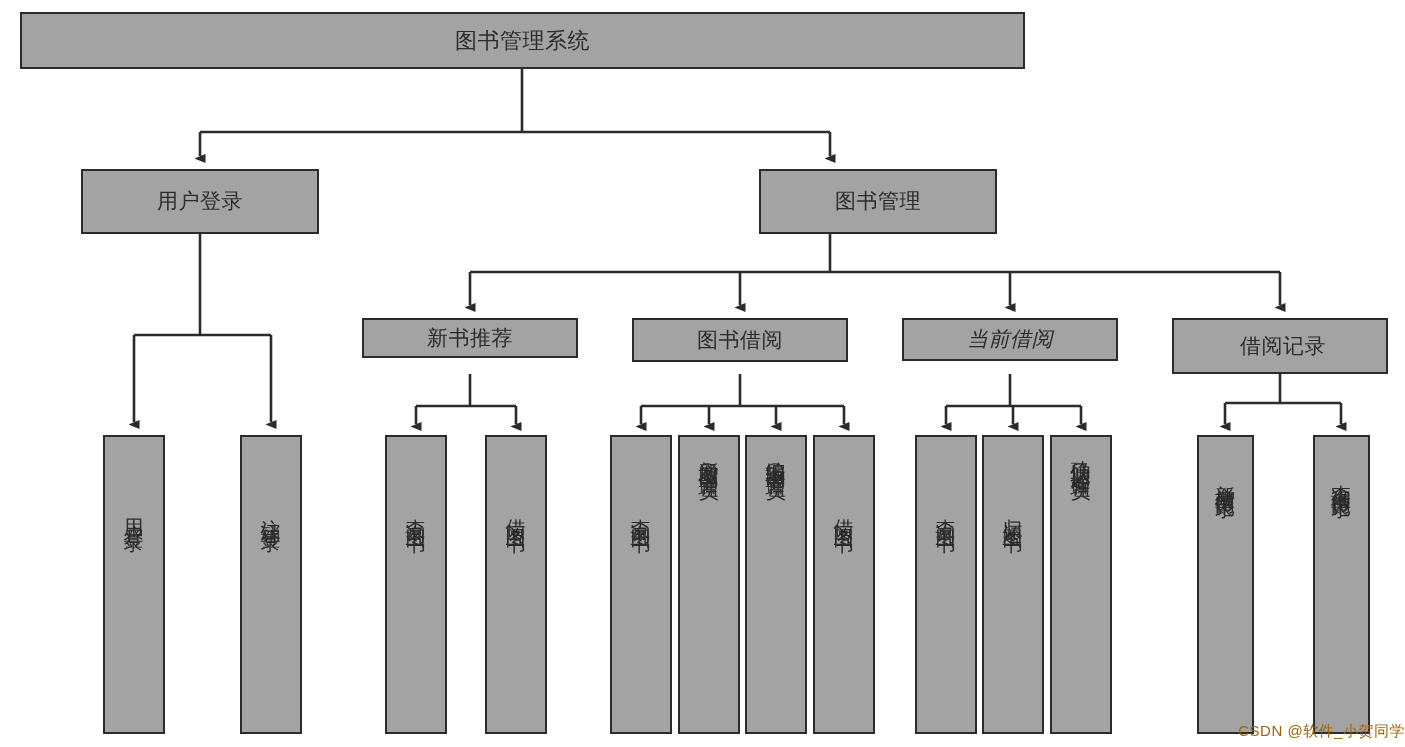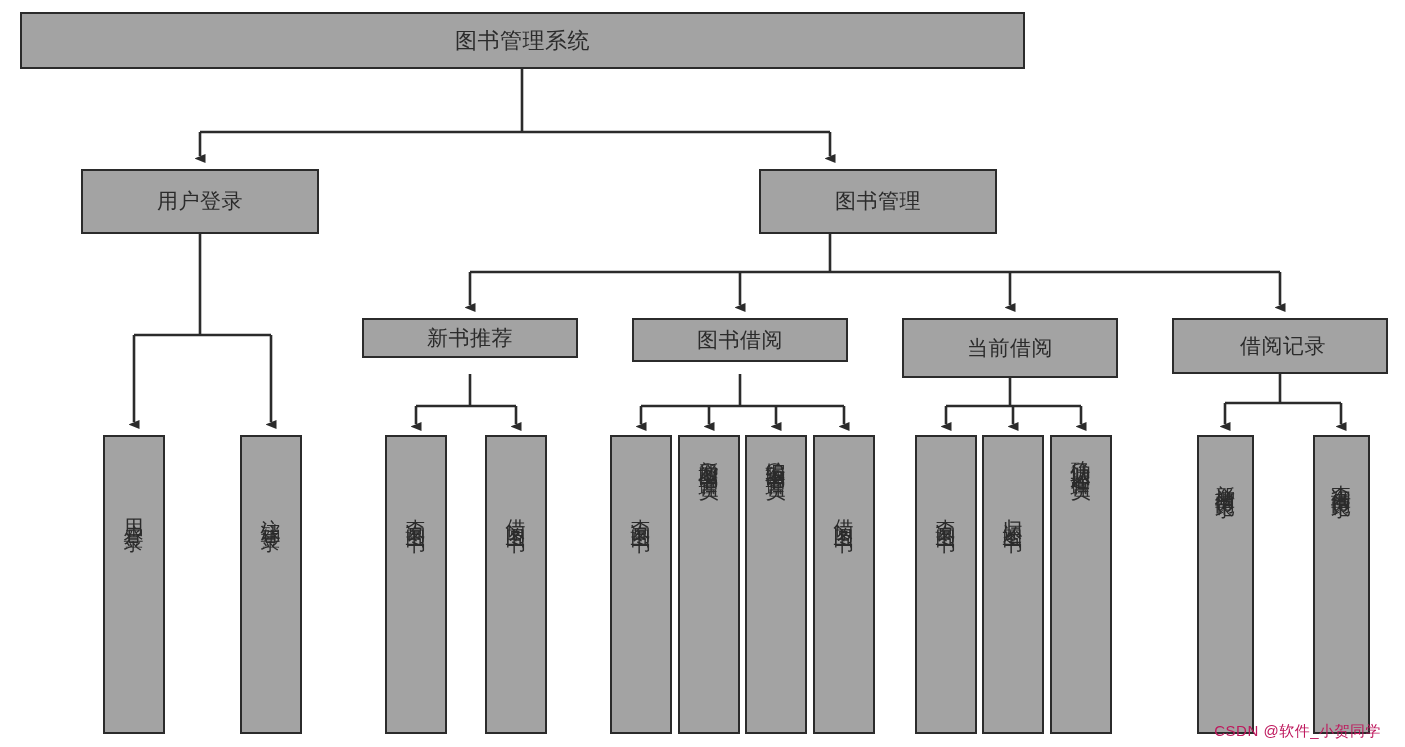--- a/index.html
+++ b/index.html
@@ -61,24 +61,24 @@
     font-size: 20px;
     letter-spacing: 5px;
     line-height: 1.1;
     white-space: normal;
   }
   .node.leaf.tall .node-label {
     letter-spacing: 3px;
   }
   #watermark {
     position: absolute;
-    right: 24px;
+    right: 0;
     bottom: 6px;
     font-size: 15px;
-    color: #be185d;
+    color: #a16207;
     z-index: 5;
     white-space: nowrap;
     letter-spacing: 0.5px;
   }
 </style>
 </head>
 <body>
 
 <div id="diagram-root">
 
@@ -142,21 +142,21 @@
   <div class="node horiz" style="left:711px; top:169px; width:238px; height:65px;margin-left:48px;">
     <span class="node-label">图书管理</span>
   </div>
 
   <div class="node horiz" style="left:362px; top:318px; width:216px; height:40px;">
     <span class="node-label">新书推荐</span>
   </div>
   <div class="node horiz" style="left:632px; top:318px; width:216px; height:44px;">
     <span class="node-label">图书借阅</span>
   </div>
-  <div class="node horiz" style="left:902px; top:318px; width:216px; height:60px;">
+  <div class="node horiz" style="left:902px; top:318px; width:216px; height:43px;font-style:italic;">
     <span class="node-label">当前借阅</span>
   </div>
   <div class="node horiz" style="left:1172px; top:318px; width:216px; height:56px;padding-left:6px;">
     <span class="node-label">借阅记录</span>
   </div>
 
   <div class="node leaf" style="left:103px; top:435px; width:62px; height:299px; padding-top:66px;">
     <span class="node-label">用户登录</span>
   </div>
   <div class="node leaf" style="left:240px; top:435px; width:62px; height:299px; padding-top:66px;">

